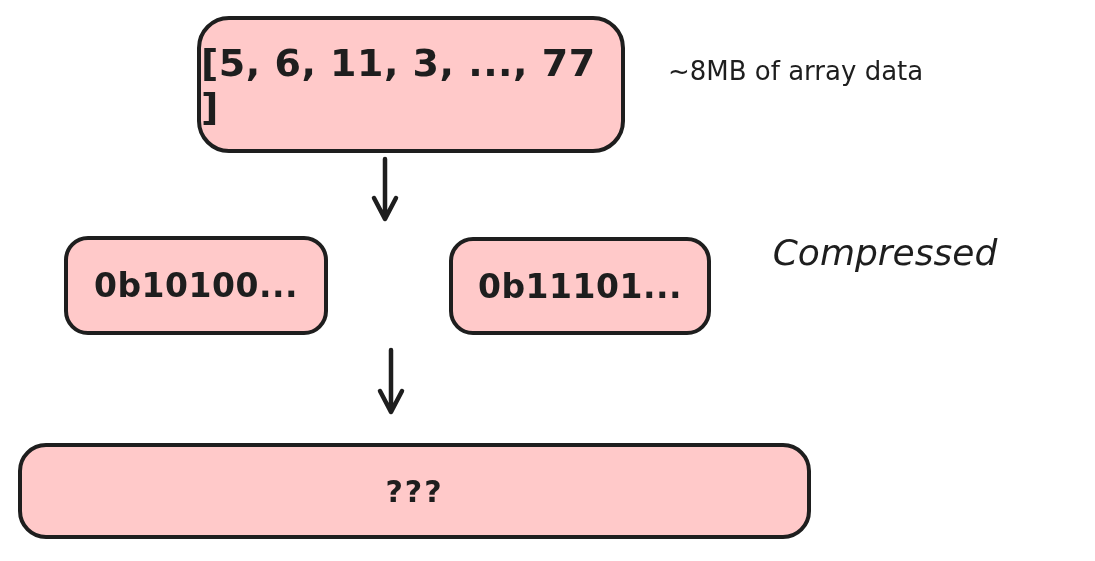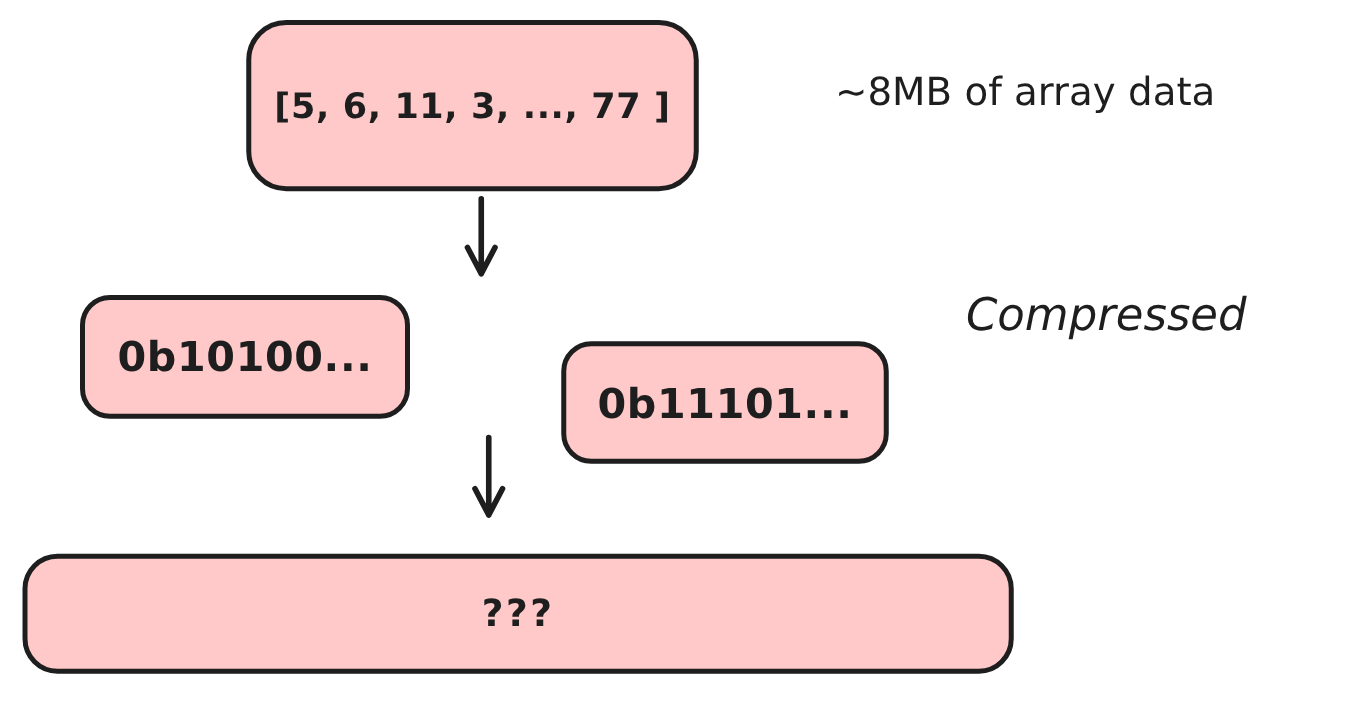--- a/index.html
+++ b/index.html
@@ -23,61 +23,60 @@
     box-sizing: border-box;
     display: flex;
     align-items: center;
     justify-content: center;
     font-weight: 600;
     letter-spacing: 0.5px;
   }
   .array-box {
     left: 197px;
     top: 16px;
-    width: 362px;
+    width: 428px;
     height: 137px;
     border-radius: 32px;
-    font-size: 28px;
+    font-size: 38px;
   }
   .buffer-box-left {
     left: 64px;
     top: 236px;
     width: 264px;
     height: 99px;
     border-radius: 24px;
     font-size: 33px;
   }
   .buffer-box-right {
     left: 449px;
     top: 237px;
     width: 262px;
     height: 98px;
     border-radius: 24px;
     font-size: 33px;
-    margin-top: 36px;
   }
   .disk-box {
     left: 18px;
     top: 443px;
     width: 793px;
     height: 96px;
     border-radius: 28px;
     font-size: 30px;
     font-weight: 700;
     letter-spacing: 2px;
   }
   .label {
     position: absolute;
     font-weight: 500;
     white-space: nowrap;
   }
   .label-array {
     left: 668px;
     top: 56px;
-    font-size: 31px;
+    font-size: 26px;
   }
   .label-buffers {
     left: 740px;
     top: 228px;
     width: 290px;
     text-align: center;
     font-size: 36px;
     line-height: 49px;
     white-space: normal;
     font-style: italic;

